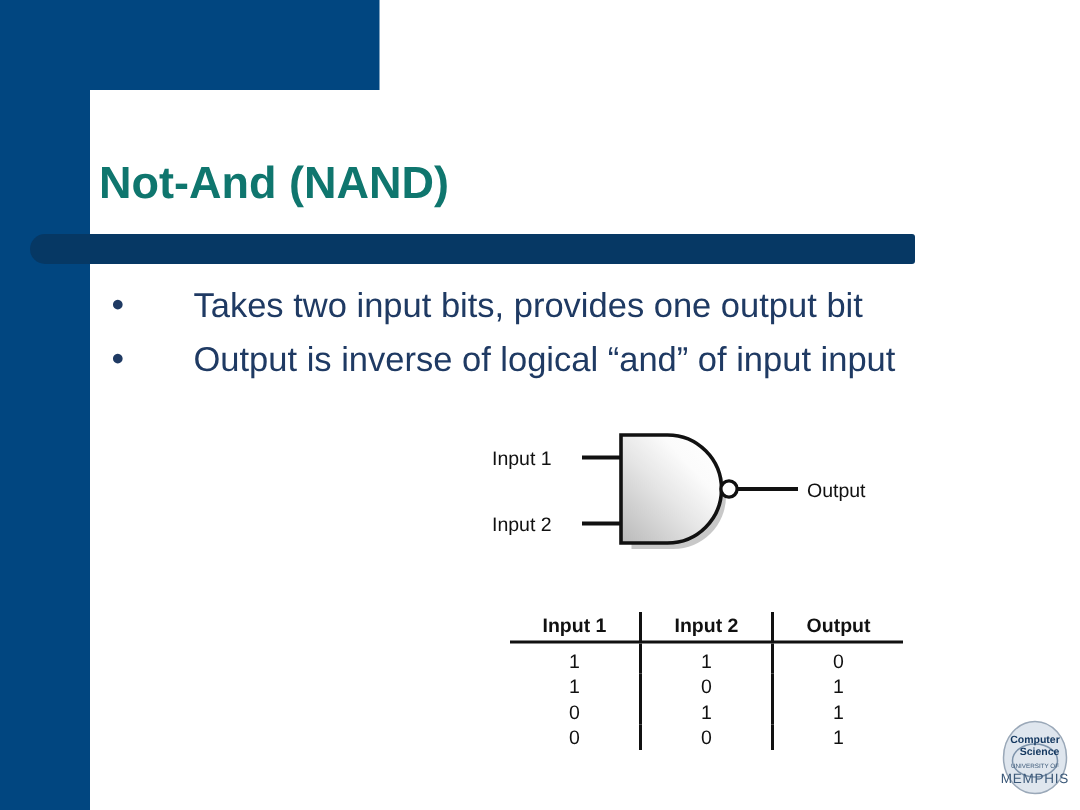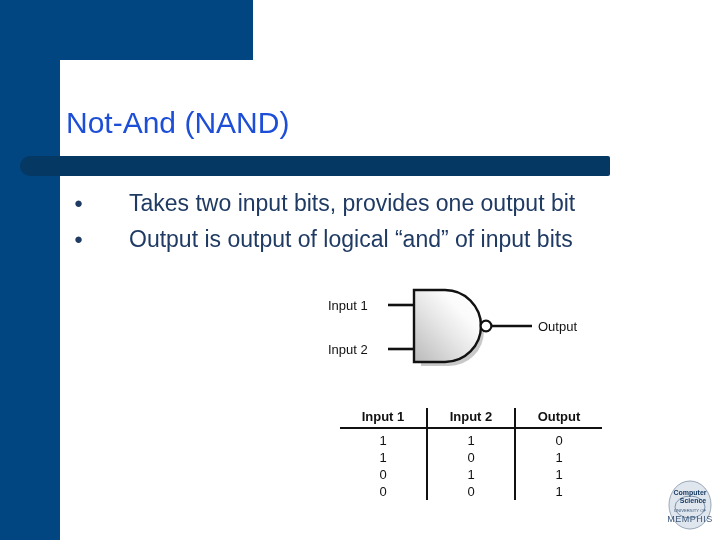--- a/index.html
+++ b/index.html
@@ -25,22 +25,22 @@
   }
   .title-bar{
     position:absolute;left:20px;top:156px;width:590px;height:20px;
     background:#063864;
     border-radius:10px 2px 2px 10px;
   }
 
   
   .title{
     position:absolute;left:66px;top:106px;width:560px;
-    color:#1d4ed8;
-    font-size:30px;font-weight:normal;letter-spacing:0px;
+    color:#0f766e;
+    font-size:30px;font-weight:bold;letter-spacing:0px;
     line-height:34px;white-space:nowrap;
   }
 
   
   .bullets{
     position:absolute;left:70px;top:186px;width:620px;
     color:#1f3a63;
   }
   .bullet-row{
     display:flex;align-items:flex-start;
@@ -100,21 +100,21 @@
 
   <div class="title">Not-And (NAND)</div>
 
   <div class="bullets">
     <div class="bullet-row">
       <span class="bullet-mark">●</span>
       <span class="bullet-text">Takes two input bits, provides one output bit</span>
     </div>
     <div class="bullet-row">
       <span class="bullet-mark">●</span>
-      <span class="bullet-text">Output is output of logical “and” of input bits</span>
+      <span class="bullet-text">Output is inverse of logical “and” of input input</span>
     </div>
   </div>
 
   <div class="figure">
     <svg width="300" height="105" viewBox="0 0 300 105" xmlns="http://www.w3.org/2000/svg">
       <defs>
         <linearGradient id="gateGrad" x1="0" y1="1" x2="1" y2="0">
           <stop offset="0%" stop-color="#b9b9b9"></stop>
           <stop offset="45%" stop-color="#e6e6e6"></stop>
           <stop offset="70%" stop-color="#fbfbfb"></stop>

